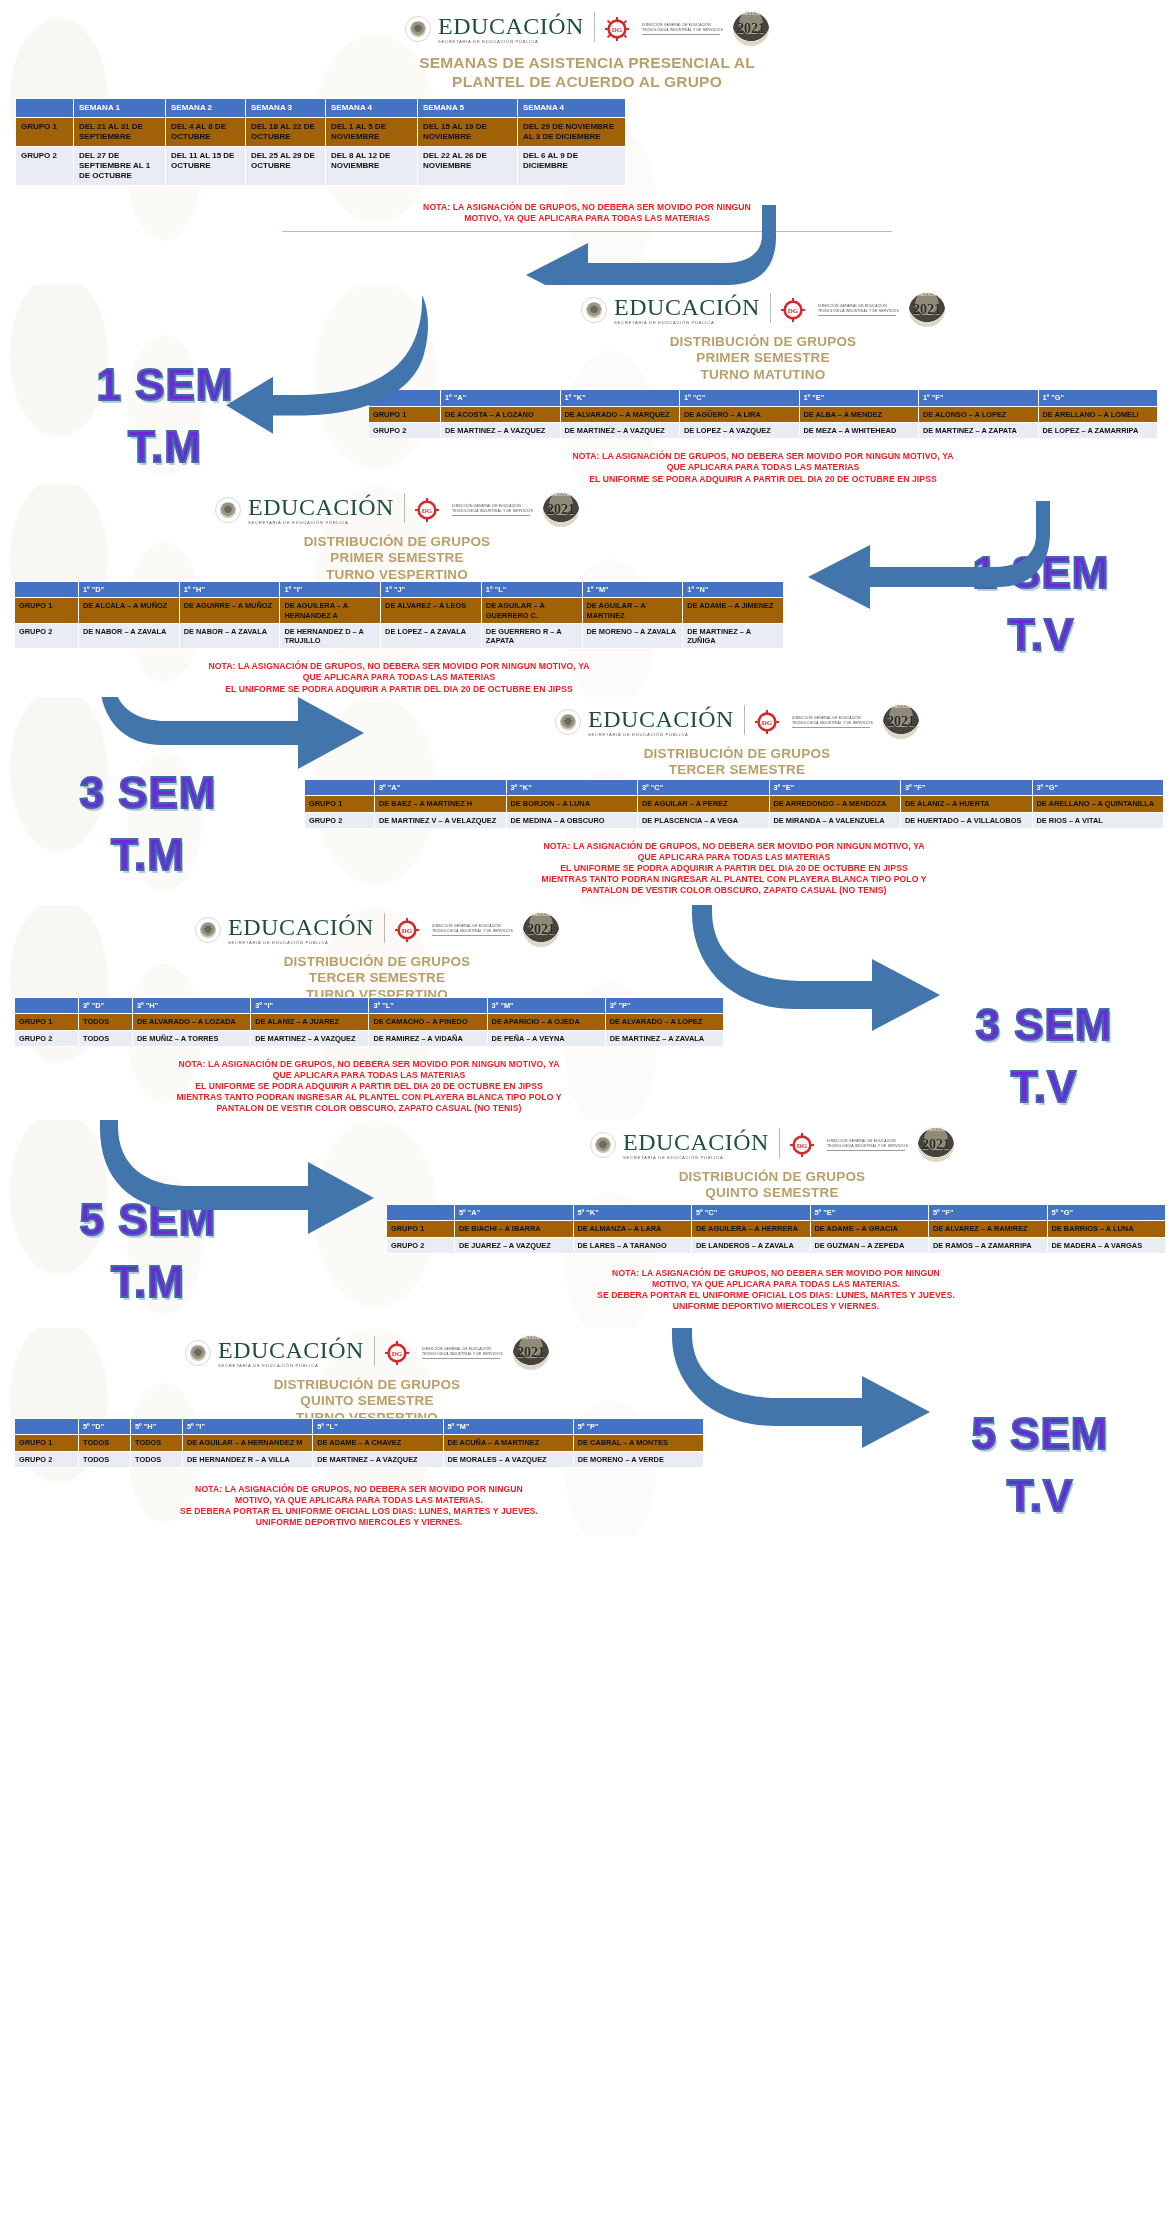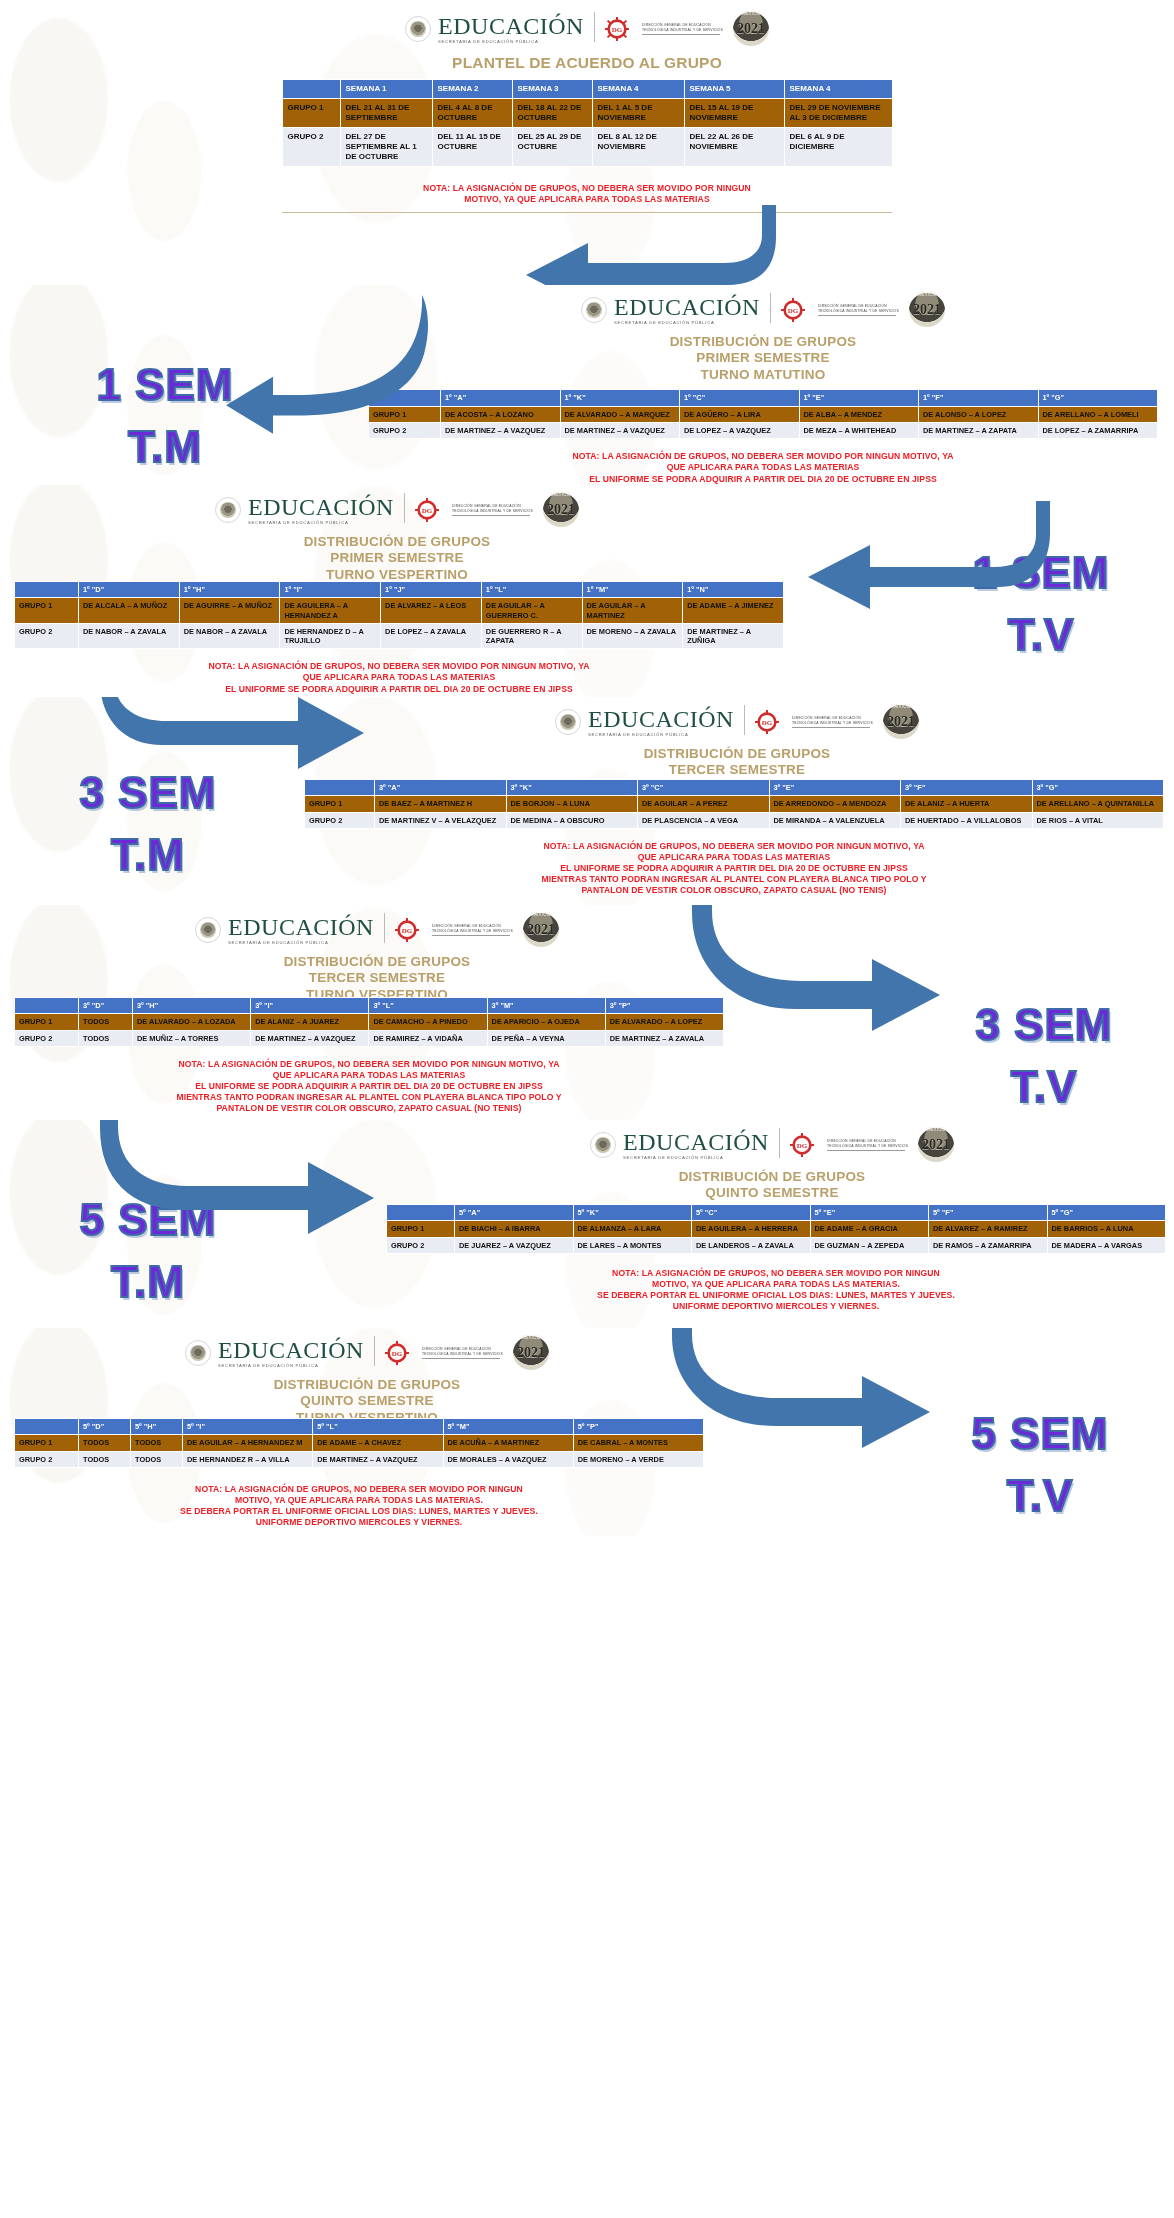--- a/index.html
+++ b/index.html
@@ -188,24 +188,25 @@
         </div>
       </div>
       <div class="yr2021">
         <div class="ring"></div>
         <div class="cap">MÉXICO</div>
         <b>2021</b>
       </div>
     </div>
 
     <div class="title" style="margin-top:8px;">
+      <div>SEMANAS DE ASISTENCIA PRESENCIAL AL</div>
       <div>PLANTEL DE ACUERDO AL GRUPO</div>
     </div>
 
-    <div style="display:flex;justify-content:center;margin-top:6px;">
+    <div style="display:flex;margin-top:6px;padding-left:15px;">
       <table class="grid weeks" style="width:610px;">
         <colgroup>
           <col style="width:58px">
             <col style="width:92px">
             <col style="width:80px">
             <col style="width:80px">
             <col style="width:92px">
             <col style="width:100px">
             <col style="width:108px">
         </colgroup>
@@ -785,21 +786,21 @@
           <td>DE BIACHI – A IBARRA</td>
           <td>DE ALMANZA – A LARA</td>
           <td>DE AGUILERA – A HERRERA</td>
           <td>DE ADAME – A GRACIA</td>
           <td>DE ALVAREZ – A RAMIREZ</td>
           <td>DE BARRIOS – A LUNA</td>
         </tr>
         <tr class="r2">
           <td class="rowhdr">GRUPO 2</td>
           <td>DE JUAREZ – A VAZQUEZ</td>
-          <td>DE LARES – A MONTES</td>
+          <td>DE LARES – A TARANGO</td>
           <td>DE LANDEROS – A ZAVALA</td>
           <td>DE GUZMAN – A ZEPEDA</td>
           <td>DE RAMOS – A ZAMARRIPA</td>
           <td>DE MADERA – A VARGAS</td>
         </tr>
       </tbody>
     </table>
 
     <div class="nota" style="width:780px;margin-top:14px;">
       <span class="l">NOTA: LA ASIGNACIÓN DE GRUPOS, NO DEBERA SER MOVIDO POR NINGUN</span>

